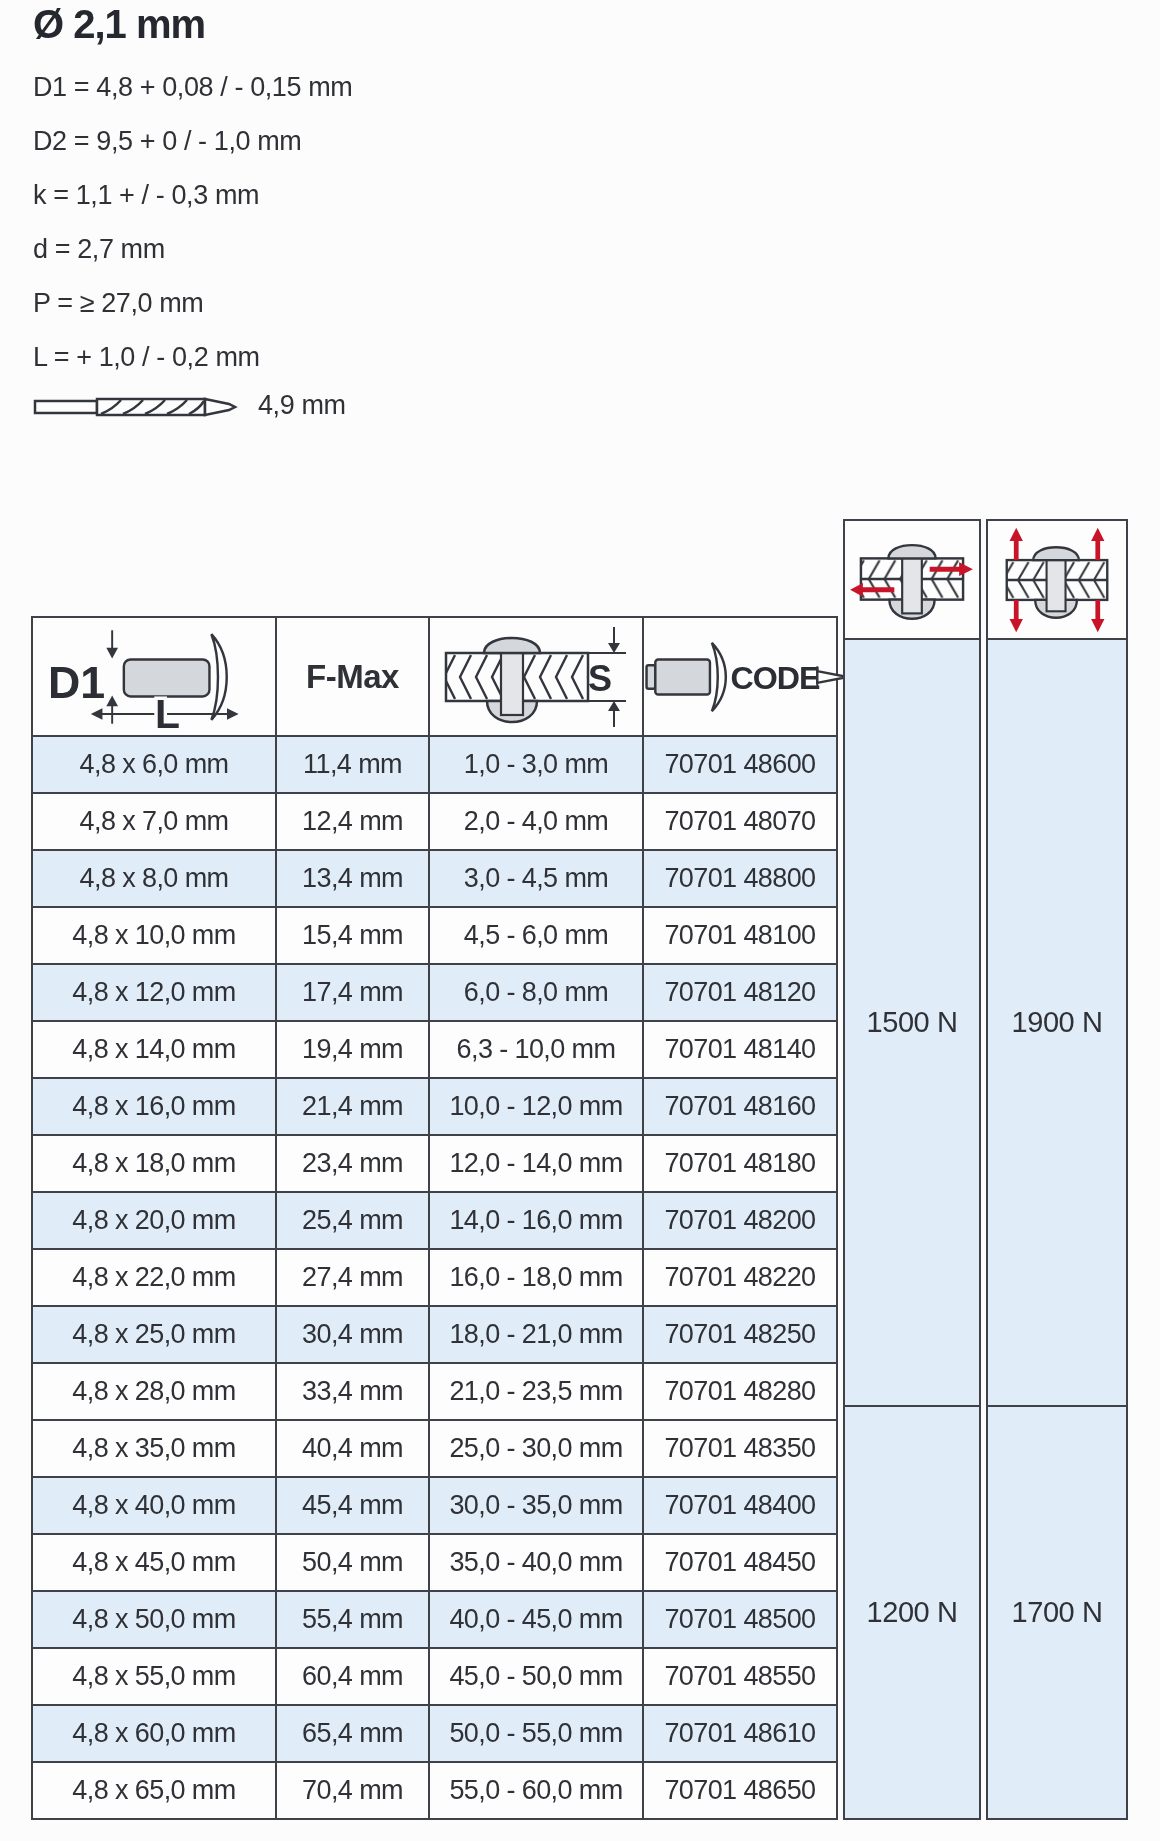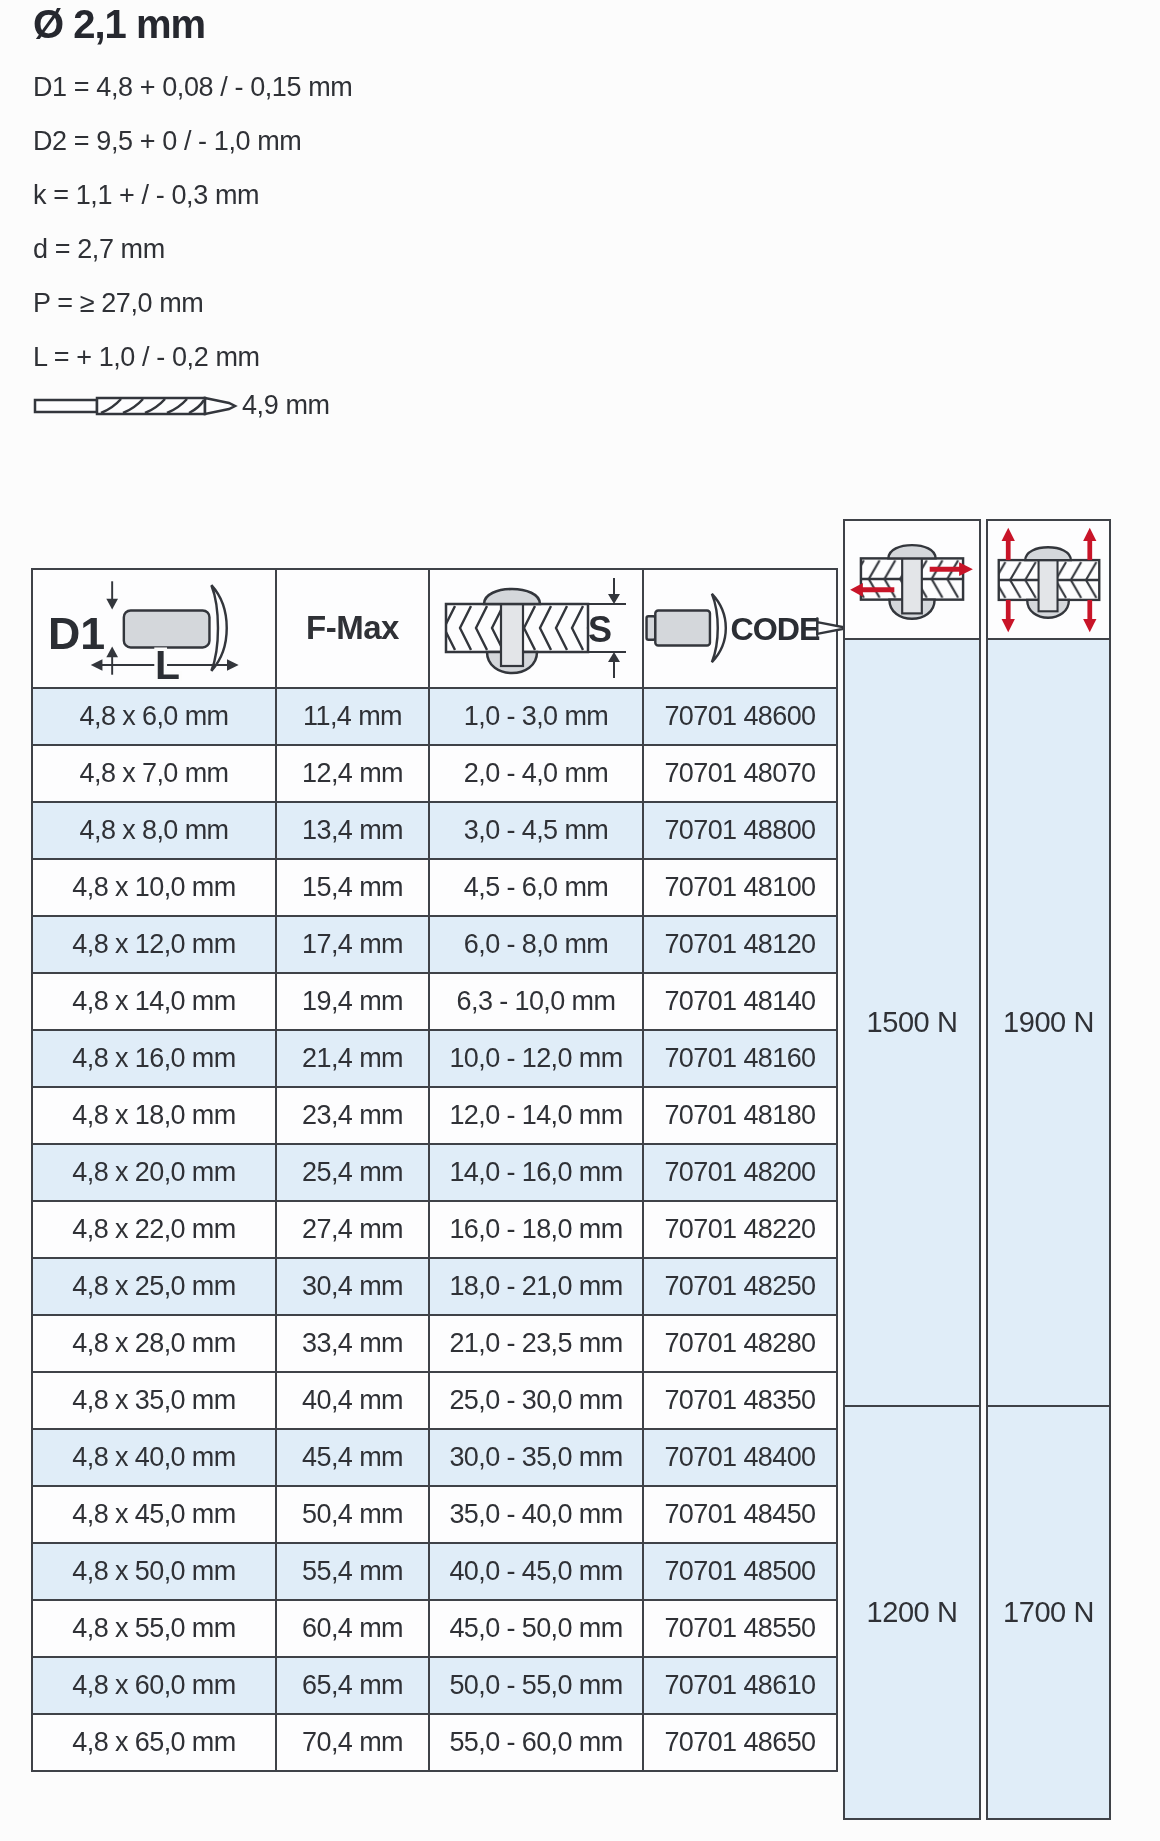--- a/index.html
+++ b/index.html
@@ -24,28 +24,28 @@
     font-size:40px;font-weight:bold;letter-spacing:-1px;
     color:#26282f;margin:0;
   }
   .specs{
     position:absolute;left:33px;top:60px;
     font-size:27px;letter-spacing:-0.4px;
   }
   .spec-line{height:54px;line-height:54px;white-space:nowrap;}
   .drill-row{
     position:absolute;left:33px;top:390px;
-    display:flex;align-items:center;gap:4px;
+    display:flex;align-items:flex-end;gap:20px;
   }
   .drill-row .label{font-size:27px;letter-spacing:-0.4px;}
 
   
   .table-area{
     position:absolute;left:31px;top:519px;
-    display:flex;align-items:center;gap:5px;
+    display:flex;align-items:flex-end;gap:5px;
   }
   table.main{
     border-collapse:collapse;table-layout:fixed;width:805px;
   }
   table.main th,table.main td{
     border:2px solid var(--border);
     text-align:center;vertical-align:middle;
     padding:0;background:#fdfdfe;
   }
   table.main th{height:117px;}
@@ -64,21 +64,21 @@
   }
   .force-cell{
     box-sizing:border-box;margin-top:-2px;
     border:2px solid var(--border);background:var(--row-blue);
     display:flex;align-items:center;justify-content:center;
     font-size:29px;letter-spacing:-0.4px;white-space:nowrap;
   }
   .force-cell.g1{height:769px;}
   .force-cell.g2{height:415px;}
   .w-shear{width:138px;}
-  .w-tens{width:125px;}
+  .w-tens{width:142px;}
 
   svg{display:block;}
   svg text{font-family:"Liberation Sans",sans-serif;fill:#2b2e34;}
   .ink{stroke:#33363c;fill:none;stroke-width:2.5;}
   .metal{fill:#d4d7db;stroke:#33363c;stroke-width:2.5;}
   .metal-light{fill:#e3e5e8;stroke:#33363c;stroke-width:2.2;}
   .whitefill{fill:#fdfdfe;stroke:#33363c;stroke-width:2.5;}
   .dim{stroke:#33363c;stroke-width:2;fill:none;}
   .dimhead{fill:#33363c;stroke:none;}
   .red-shaft{stroke:var(--red);stroke-width:5;fill:none;}

